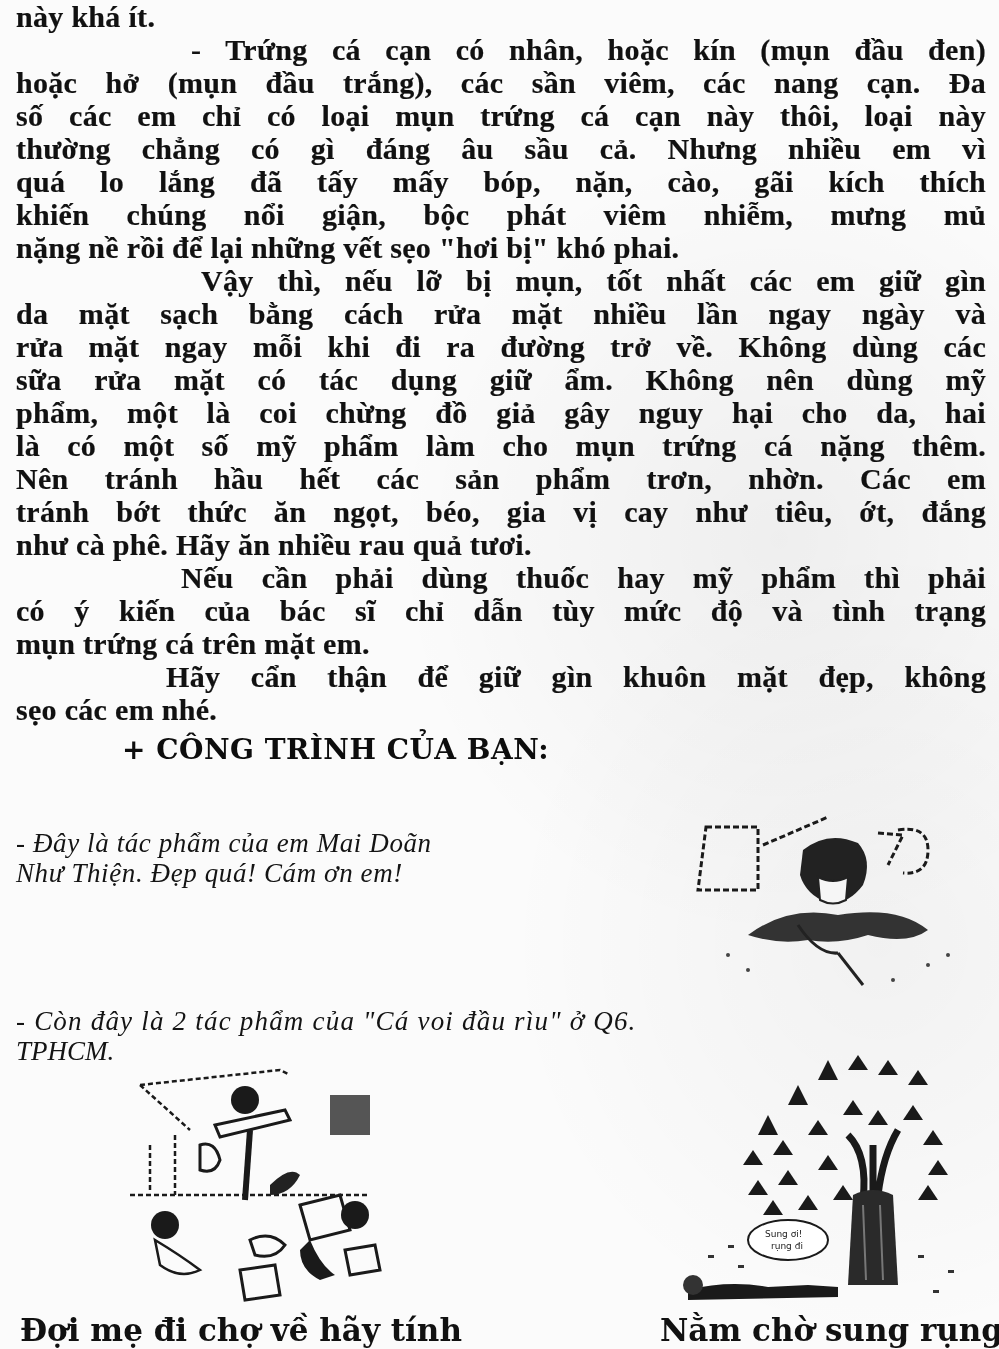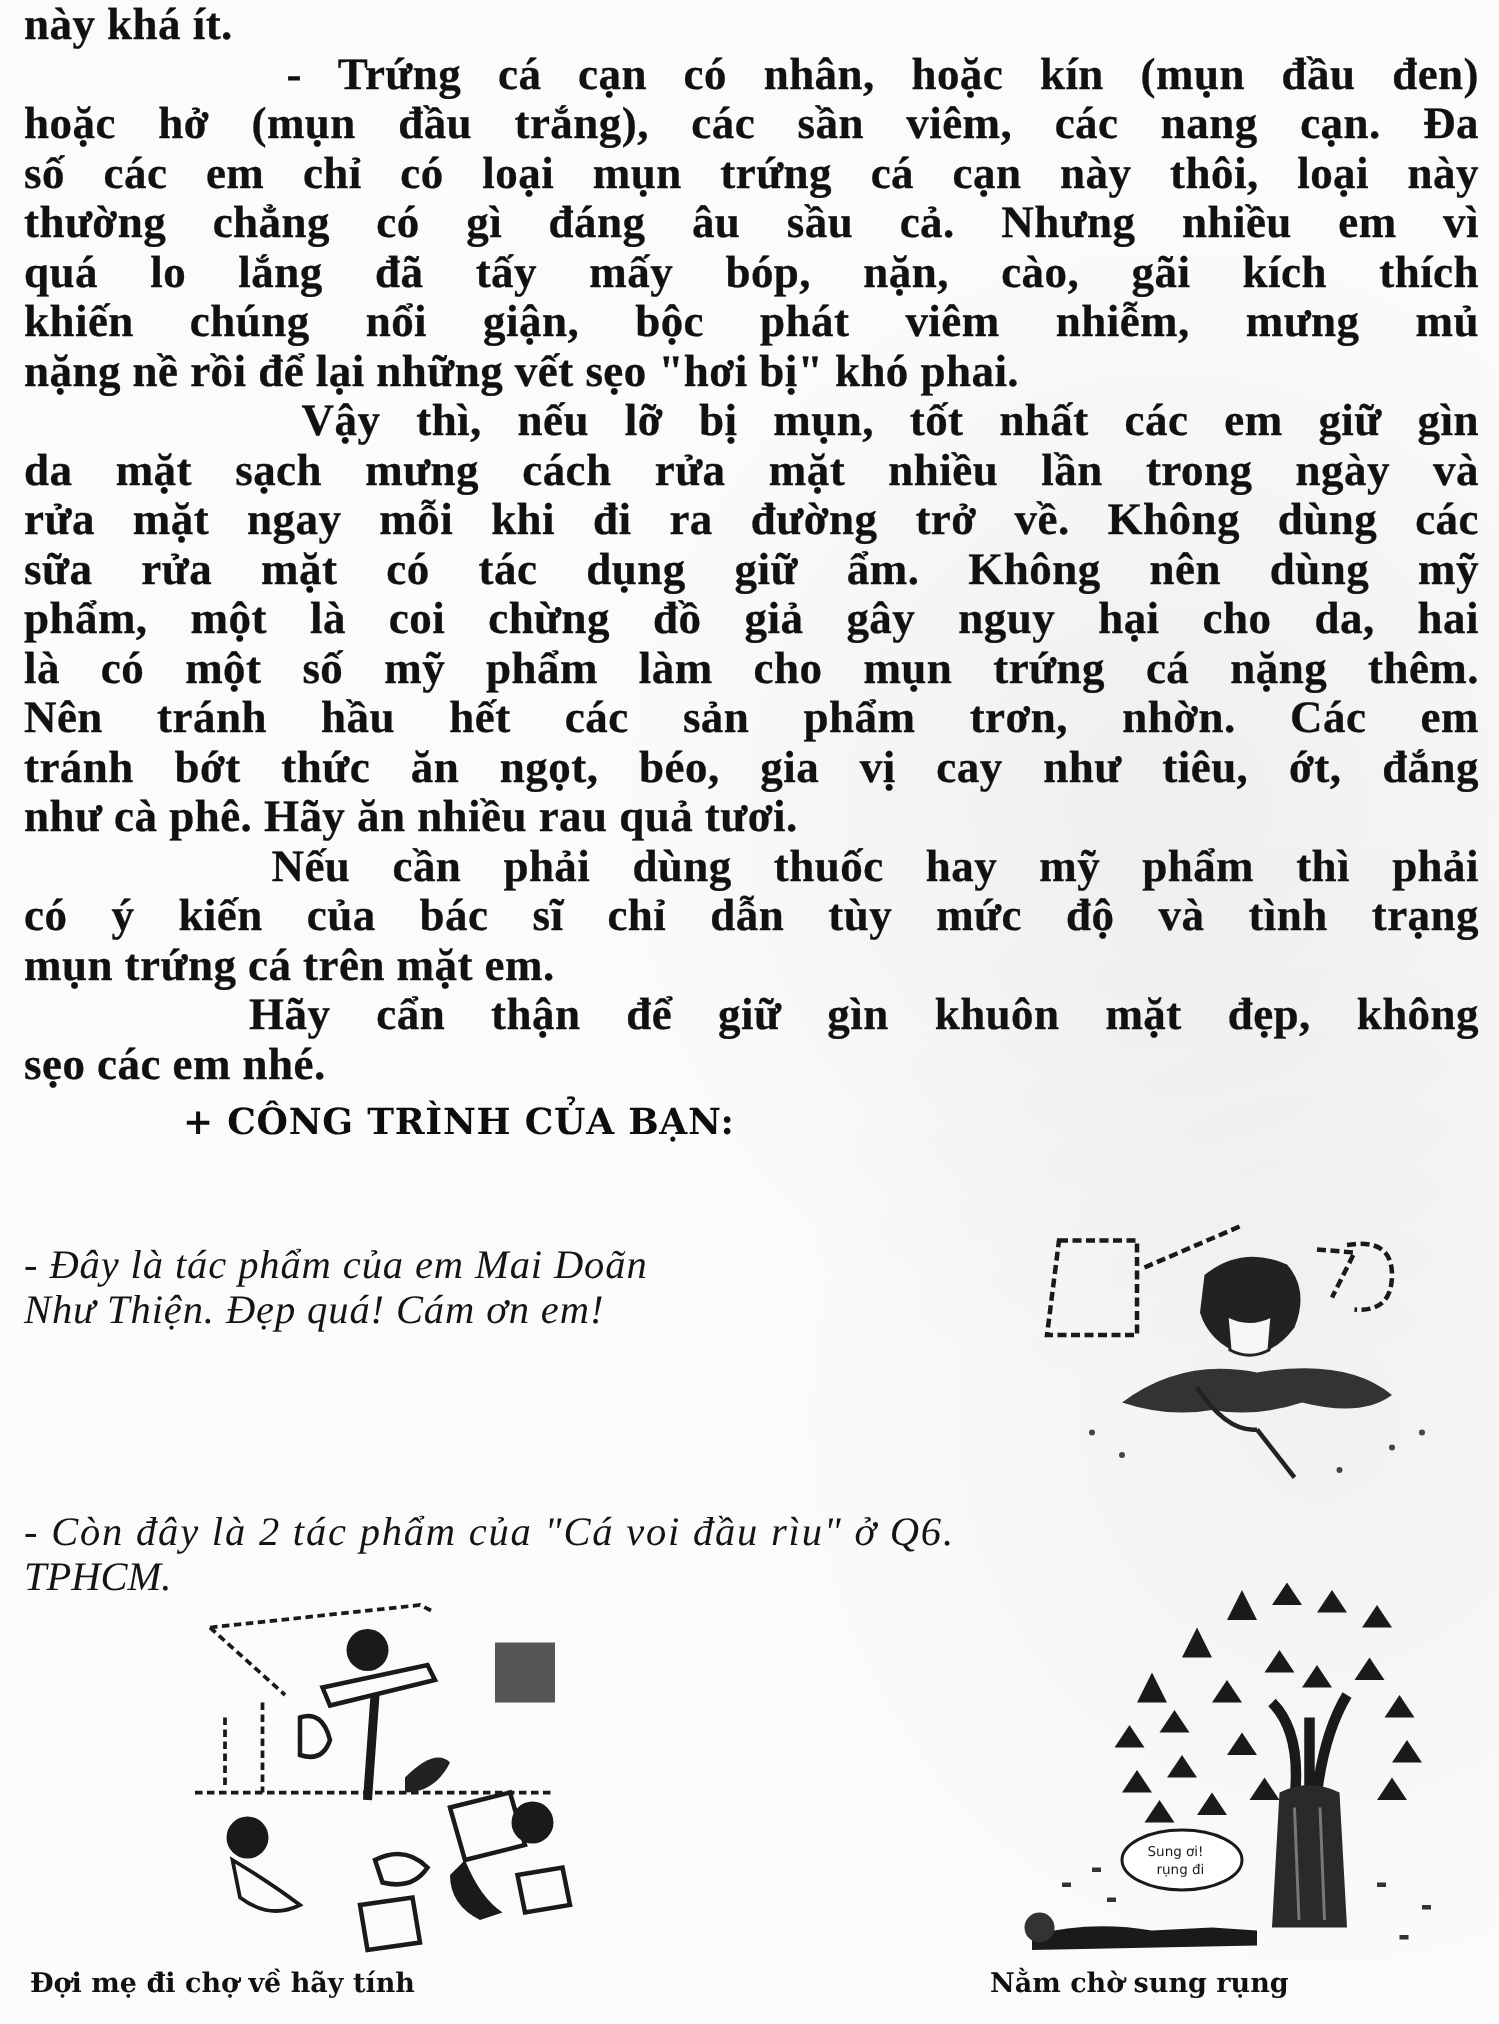--- a/index.html
+++ b/index.html
@@ -15,49 +15,49 @@
     .body-text { position: absolute; left: 16px; top: 0; width: 970px; }
     .line {
       position: absolute; left: 0; width: 970px; height: 33px;
       font-size: 30px; line-height: 33px; font-weight: bold; letter-spacing: 0.3px;
       text-align: justify; text-align-last: justify; white-space: nowrap;
       -webkit-text-stroke: 0.2px #111;
     }
     .line.last { text-align-last: left; }
     .heading {
       position: absolute; left: 122px; top: 733px;
-      font-family: "DejaVu Serif", serif; font-weight: bold; font-size: 24px;
+      font-family: "DejaVu Serif", serif; font-weight: bold; font-size: 28px;
       letter-spacing: 0.5px; color: #0d0d0d;
     }
     .italic-line {
       position: absolute; font-style: italic; font-size: 27px; line-height: 30px;
       color: #141414; white-space: nowrap; font-family: Liberation Serif, serif;
     }
     .illus { position: absolute; }
     .caption {
       position: absolute; font-family: "DejaVu Serif", serif; font-weight: bold;
-      font-size: 18px; color: #111; white-space: nowrap;
+      font-size: 31px; color: #111; white-space: nowrap;
     }
   </style>
 </head>
 <body>
 
 <div class="page">
 
   <div class="body-text" id="article-body">
       <div class="line last" style="top: 0px;">này khá ít.</div>
       <div class="line" style="top: 33px; left: 175px; width: 795px;">- Trứng cá cạn có nhân, hoặc kín (mụn đầu đen)</div>
       <div class="line" style="top: 66px;">hoặc hở (mụn đầu trắng), các sần viêm, các nang cạn. Đa</div>
       <div class="line" style="top: 99px;">số các em chỉ có loại mụn trứng cá cạn này thôi, loại này</div>
       <div class="line" style="top: 132px;">thường chẳng có gì đáng âu sầu cả. Nhưng nhiều em vì</div>
       <div class="line" style="top: 165px;">quá lo lắng đã tấy mấy bóp, nặn, cào, gãi kích thích</div>
       <div class="line" style="top: 198px;">khiến chúng nổi giận, bộc phát viêm nhiễm, mưng mủ</div>
       <div class="line last" style="top: 231px;">nặng nề rồi để lại những vết sẹo "hơi bị" khó phai.</div>
       <div class="line" style="top: 264px; left: 185px; width: 785px;">Vậy thì, nếu lỡ bị mụn, tốt nhất các em giữ gìn</div>
-      <div class="line" style="top: 297px;">da mặt sạch mưng cách rửa mặt nhiều lần trong ngày và</div>
+      <div class="line" style="top: 297px;">da mặt sạch bằng cách rửa mặt nhiều lần ngay ngày và</div>
       <div class="line" style="top: 330px;">rửa mặt ngay mỗi khi đi ra đường trở về. Không dùng các</div>
       <div class="line" style="top: 363px;">sữa rửa mặt có tác dụng giữ ẩm. Không nên dùng mỹ</div>
       <div class="line" style="top: 396px; font-family: Liberation Serif, serif;">phẩm, một là coi chừng đồ giả gây nguy hại cho da, hai</div>
       <div class="line" style="top: 429px;">là có một số mỹ phẩm làm cho mụn trứng cá nặng thêm.</div>
       <div class="line" style="top: 462px;">Nên tránh hầu hết các sản phẩm trơn, nhờn. Các em</div>
       <div class="line" style="top: 495px;">tránh bớt thức ăn ngọt, béo, gia vị cay như tiêu, ớt, đắng</div>
       <div class="line last" style="top: 528px;">như cà phê. Hãy ăn nhiều rau quả tươi.</div>
       <div class="line" style="top: 561px; left: 165px; width: 805px;">Nếu cần phải dùng thuốc hay mỹ phẩm thì phải</div>
       <div class="line" style="top: 594px;">có ý kiến của bác sĩ chỉ dẫn tùy mức độ và tình trạng</div>
       <div class="line last" style="top: 627px;">mụn trứng cá trên mặt em.</div>

